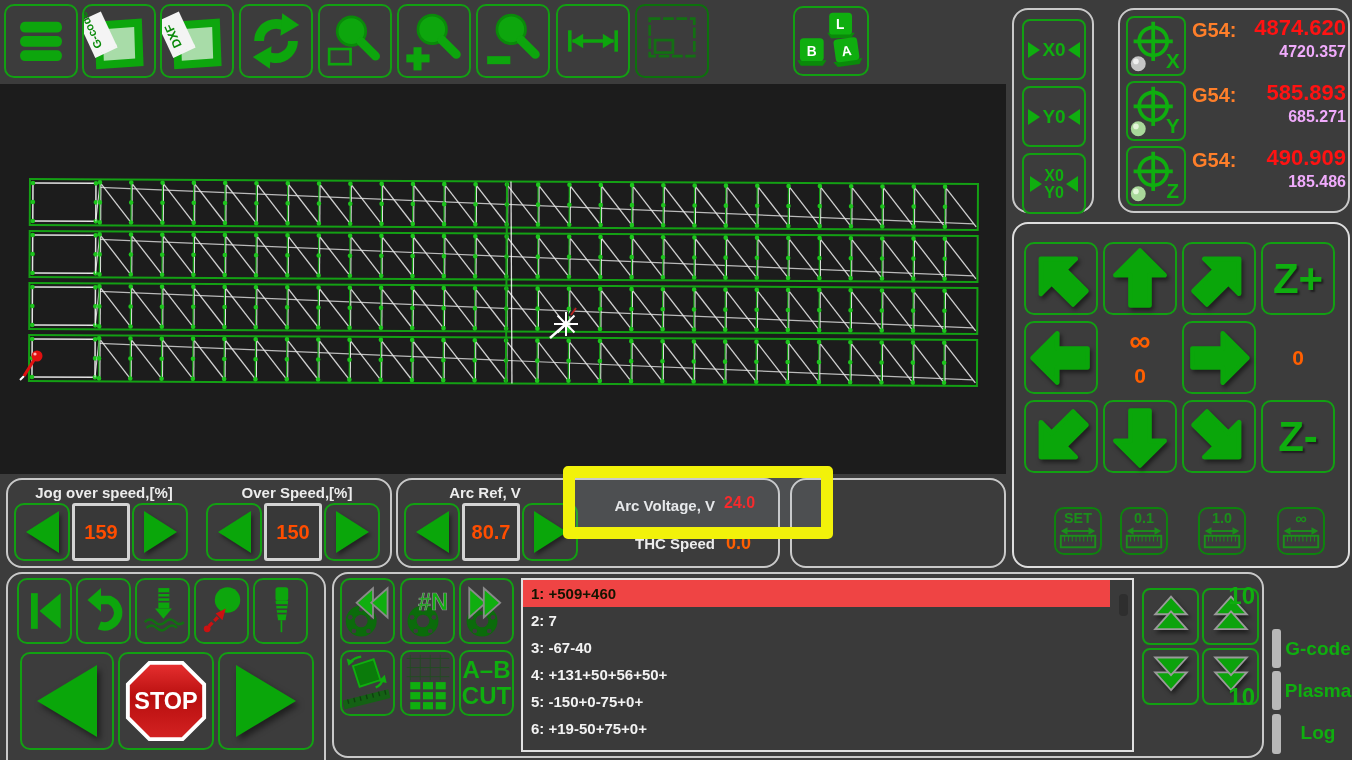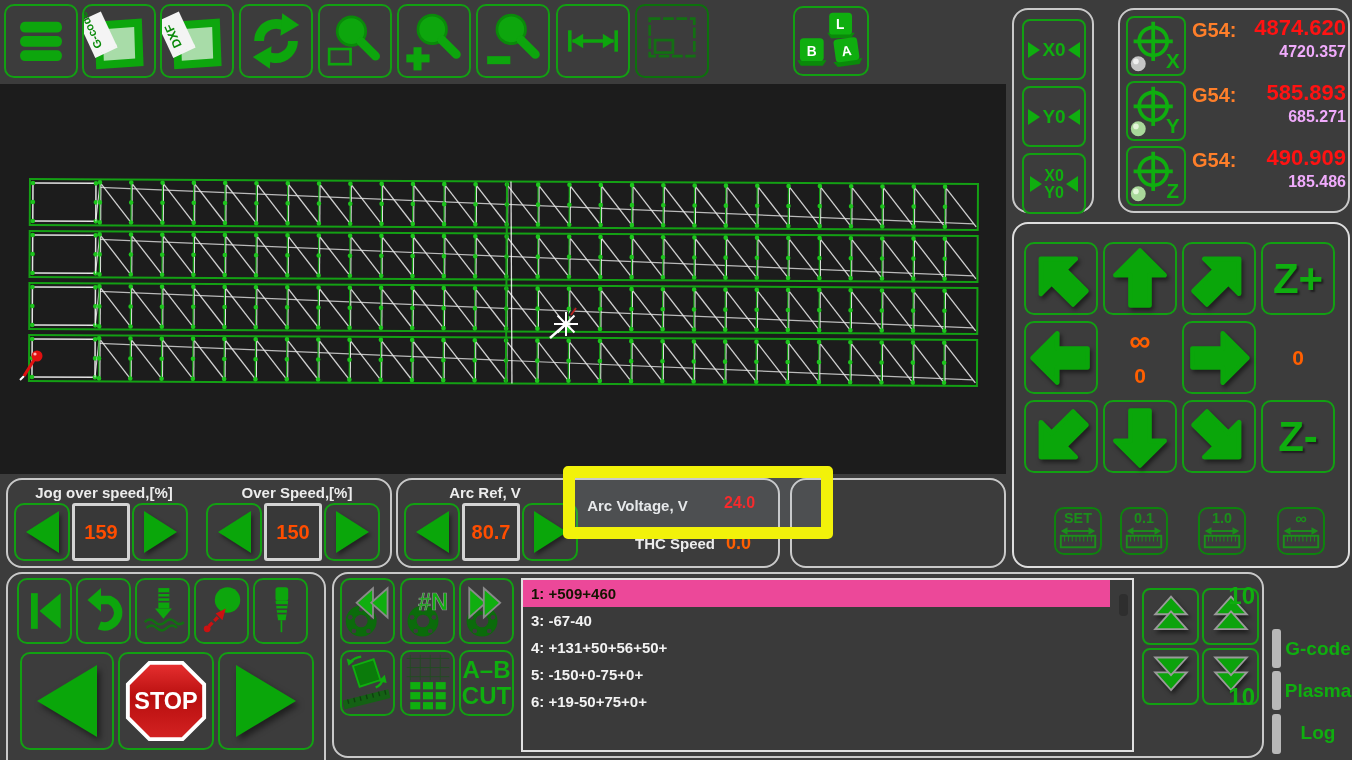--- a/index.html
+++ b/index.html
@@ -46,21 +46,21 @@
   .coord-red { position:absolute; right:0; top:0; color:#ff1212; font-size:22px; font-weight:bold; text-align:right; }
   .coord-white { position:absolute; right:0; top:28px; color:#f0abfc; font-size:16px; font-weight:bold; text-align:right; }
 
   .jog-btn { position:absolute; width:74px; height:73px; background:#3c3c3c;
     border:2px solid #12a012; border-radius:10px; display:flex; align-items:center; justify-content:center; }
   .zlabel { color:#0fae0f; font-size:42px; font-weight:bold; text-shadow:2px 2px 2px rgba(0,0,0,.5); }
   .orange { color:#ff5f00; font-weight:bold; position:absolute; text-align:center; }
 
   .gcode-row { height:27px; line-height:27px; padding-left:8px; color:#f2f2f2;
     font-size:15px; font-weight:bold; white-space:nowrap; }
-  .gcode-row.sel { background:#ec4899; color:#141400; margin-right:22px; }
+  .gcode-row.sel { background:#ef4444; color:#141400; margin-right:22px; }
 
   .tab-bar { position:absolute; left:1272px; width:9px; background:#b8b8b8; border-radius:3px; }
   .tab-label { position:absolute; left:1284px; width:68px; text-align:center;
     color:#0fae0f; font-size:19px; font-weight:bold; cursor:pointer; }
 
   .arrow-shadow { filter:drop-shadow(2px 3px 2px rgba(0,0,0,.5)); }
 
   #yellow-box { position:absolute; left:563px; top:466px; width:270px; height:73px;
     border:12px solid #f2f20a; border-radius:5px; background:rgba(190,205,225,.13);
     z-index:50; pointer-events:none; }
@@ -1139,21 +1139,21 @@
   <span class="plabel" style="left:410px;top:484px;width:150px">Arc Ref, V</span>
   <div class="btn" style="left:404px;top:503px;width:56px;height:58px">
       <span class="tri-l"></span>
     </div>
   <div class="valuebox" style="left:462px;top:503px">
       <span>80.7</span>
     </div>
   <div class="btn" style="left:522px;top:503px;width:56px;height:58px">
       <span class="tri-r"></span>
     </div>
-  <span class="plabel" style="left:560px;top:497px;width:155px;text-align:center">Arc Voltage, V</span>
+  <span class="plabel" style="left:560px;top:497px;width:155px;text-align:right">Arc Voltage, V</span>
   <span style="position:absolute;left:724px;top:494px;width:60px;color:#ff1212;font-size:16px;font-weight:bold">24.0</span>
   <span class="plabel" style="left:560px;top:535px;width:155px;text-align:right">THC Speed</span>
   <span style="position:absolute;left:726px;top:533px;width:60px;color:#ff5f00;font-size:18px;font-weight:bold">0.0</span>
 
   <div class="panel" style="left:790px;top:478px;width:216px;height:90px"></div>
 
   <div id="yellow-box"></div>
 
   <div class="panel" style="left:6px;top:572px;width:320px;height:219px">
     <div class="btn" style="left:9px;top:4px;width:55px;height:66px">
@@ -1319,20 +1319,21 @@
     </div>
     <div class="btn" style="left:125px;top:76px;width:55px;height:66px">
       <div style="display:flex;flex-direction:column;align-items:center;line-height:26px;color:#0fae0f;font-size:24px;font-weight:bold">
         <span>A–B</span>
         <span>CUT</span>
       </div>
     </div>
 
     <div style="position:absolute;left:187px;top:4px;width:613px;height:174px;border:2px solid #e0e0e0;background:#3a3a3a;overflow:hidden">
       <div class="gcode-row sel">1: +509+460</div>
+      <div class="gcode-row">2: 7</div>
       <div class="gcode-row">3: -67-40</div>
       <div class="gcode-row">4: +131+50+56+50+</div>
       <div class="gcode-row">5: -150+0-75+0+</div>
       <div class="gcode-row">6: +19-50+75+0+</div>
       <div style="position:absolute;right:4px;top:14px;width:9px;height:22px;background:#2e2e2e;border-radius:4px"></div>
     </div>
 
     <div class="btn" style="left:808px;top:14px;width:57px;height:57px;border-radius:8px">
       <svg class="arrow-shadow" width="52" height="52" viewBox="0 0 56 56">
         <polygon points="28,6 45,25 11,25" fill="#0ca30c" stroke="#9a9a9a" stroke-width="2"></polygon>

